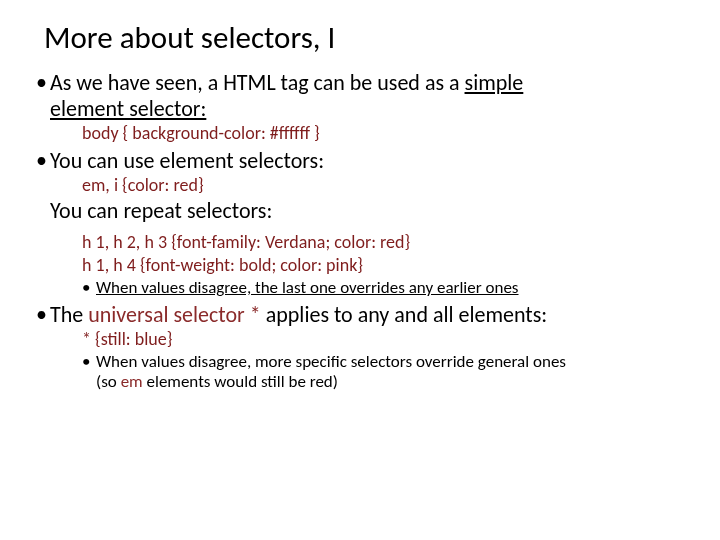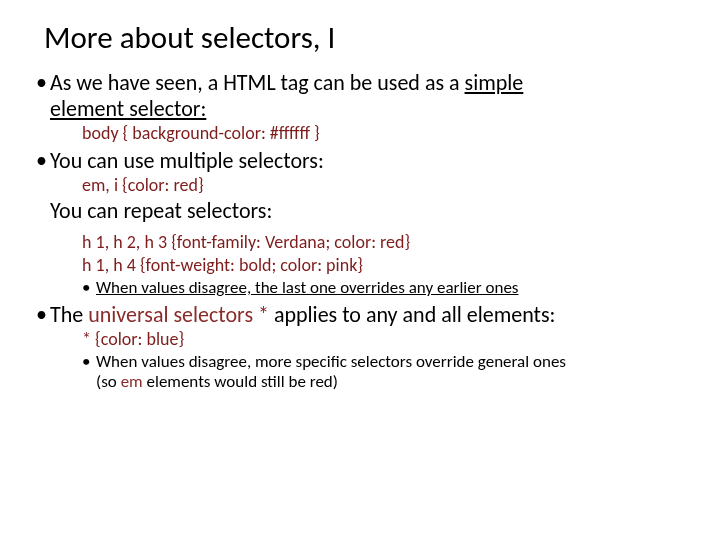--- a/index.html
+++ b/index.html
@@ -65,28 +65,28 @@
 <body>
 
 <div class="slide">
   <div class="title">More about selectors, I</div>
 
   <div class="b1">
     <span>As we have seen, a HTML tag can be used as a </span><span class="ul">simple element selector:</span>
   </div>
   <div class="sub orange">body { background-color: #ffffff }</div>
 
-  <div class="b1">You can use multiple selectors:</div>
+  <div class="b1">You can use element selectors:</div>
   <div class="sub orange">em, i {color: red}</div>
 
   <div class="b1-noBullet">You can repeat selectors:</div>
   <div class="sub orange">h 1, h 2, h 3 {font-family: Verdana; color: red}</div>
   <div class="sub orange">h 1, h 4 {font-weight: bold; color: pink}</div>
   <div class="b2"><span class="ul">When values disagree, the last one overrides any earlier ones</span></div>
 
   <div class="b1">
-    <span>The </span><span class="maroon">universal selectors *</span><span> applies to any and all elements:</span>
+    <span>The </span><span class="maroon">universal selector *</span><span> applies to any and all elements:</span>
   </div>
-  <div class="sub orange">* {color: blue}</div>
+  <div class="sub orange">* {still: blue}</div>
   <div class="b2">
     <span>When values disagree, more specific selectors override general ones (so </span><span class="maroon">em</span><span> elements would still be red)</span>
   </div>
 </div>
 
 </body></html>

